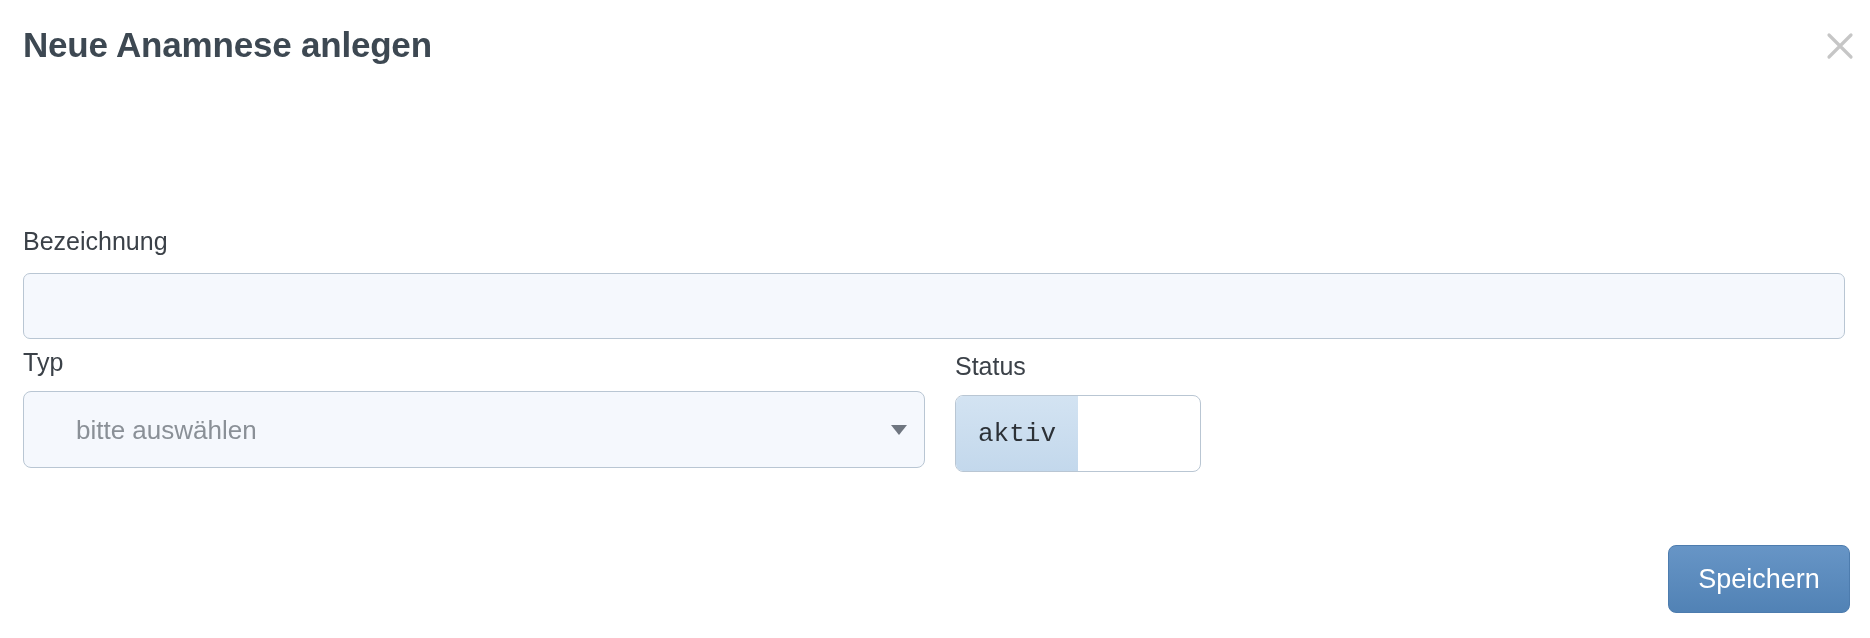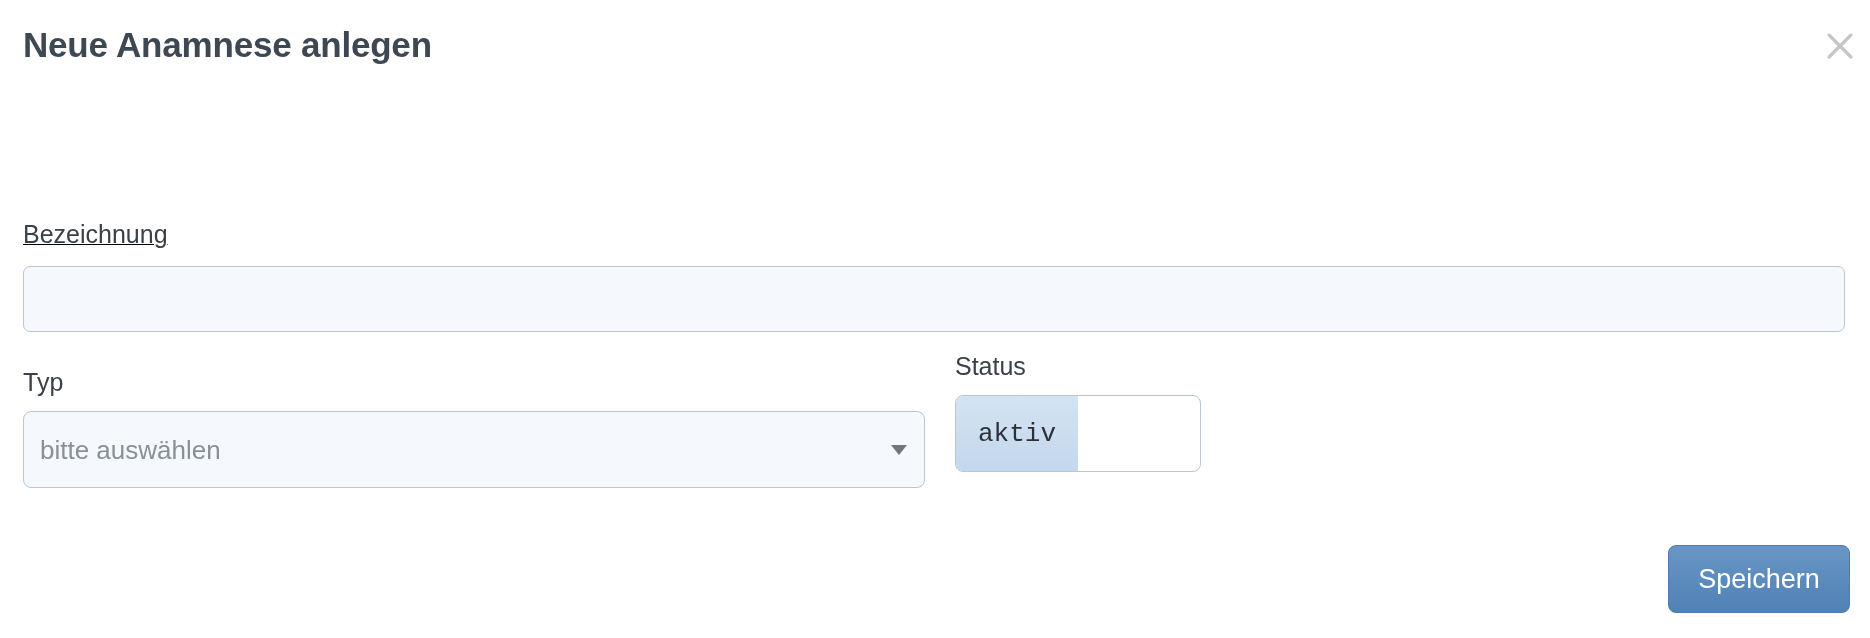--- a/index.html
+++ b/index.html
@@ -82,22 +82,21 @@
   .field-label {
     font-size: 25px;
     color: #3b4148;
     line-height: 32px;
     white-space: nowrap;
   }
 
   .row-bezeichnung {
     position: absolute;
     left: 23px;
-    top: 218px;
-    text-decoration: underline;
+    top: 225px;
   }
   .text-input {
     display: block;
     margin-top: 16px;
     width: 1822px;
     height: 66px;
     box-sizing: border-box;
     background: #f5f8fd;
     border: 1px solid #b9c6d3;
     border-radius: 7px;
@@ -105,21 +104,21 @@
     font-size: 24px;
     color: #3b4148;
     padding: 0 16px;
     outline: none;
   }
   .text-input::placeholder { color: #8d949c; }
 
   .row-typ {
     position: absolute;
     left: 23px;
-    top: 366px;
+    top: 346px;
   }
   .select-wrap {
     position: relative;
     margin-top: 13px;
     width: 902px;
     height: 77px;
   }
   .select-box {
     position: absolute;
     inset: 0;
@@ -130,20 +129,21 @@
     display: flex;
     align-items: center;
     padding: 0 16px;
     cursor: pointer;
   }
   .select-value {
     font-size: 26px;
     color: #8a9097;
     line-height: 34px;
     white-space: nowrap;
+    margin-left: 36px;
   }
   .select-caret {
     position: absolute;
     right: 18px;
     top: 50%;
     transform: translateY(-50%);
     width: 0;
     height: 0;
     border-left: 8px solid transparent;
     border-right: 8px solid transparent;

